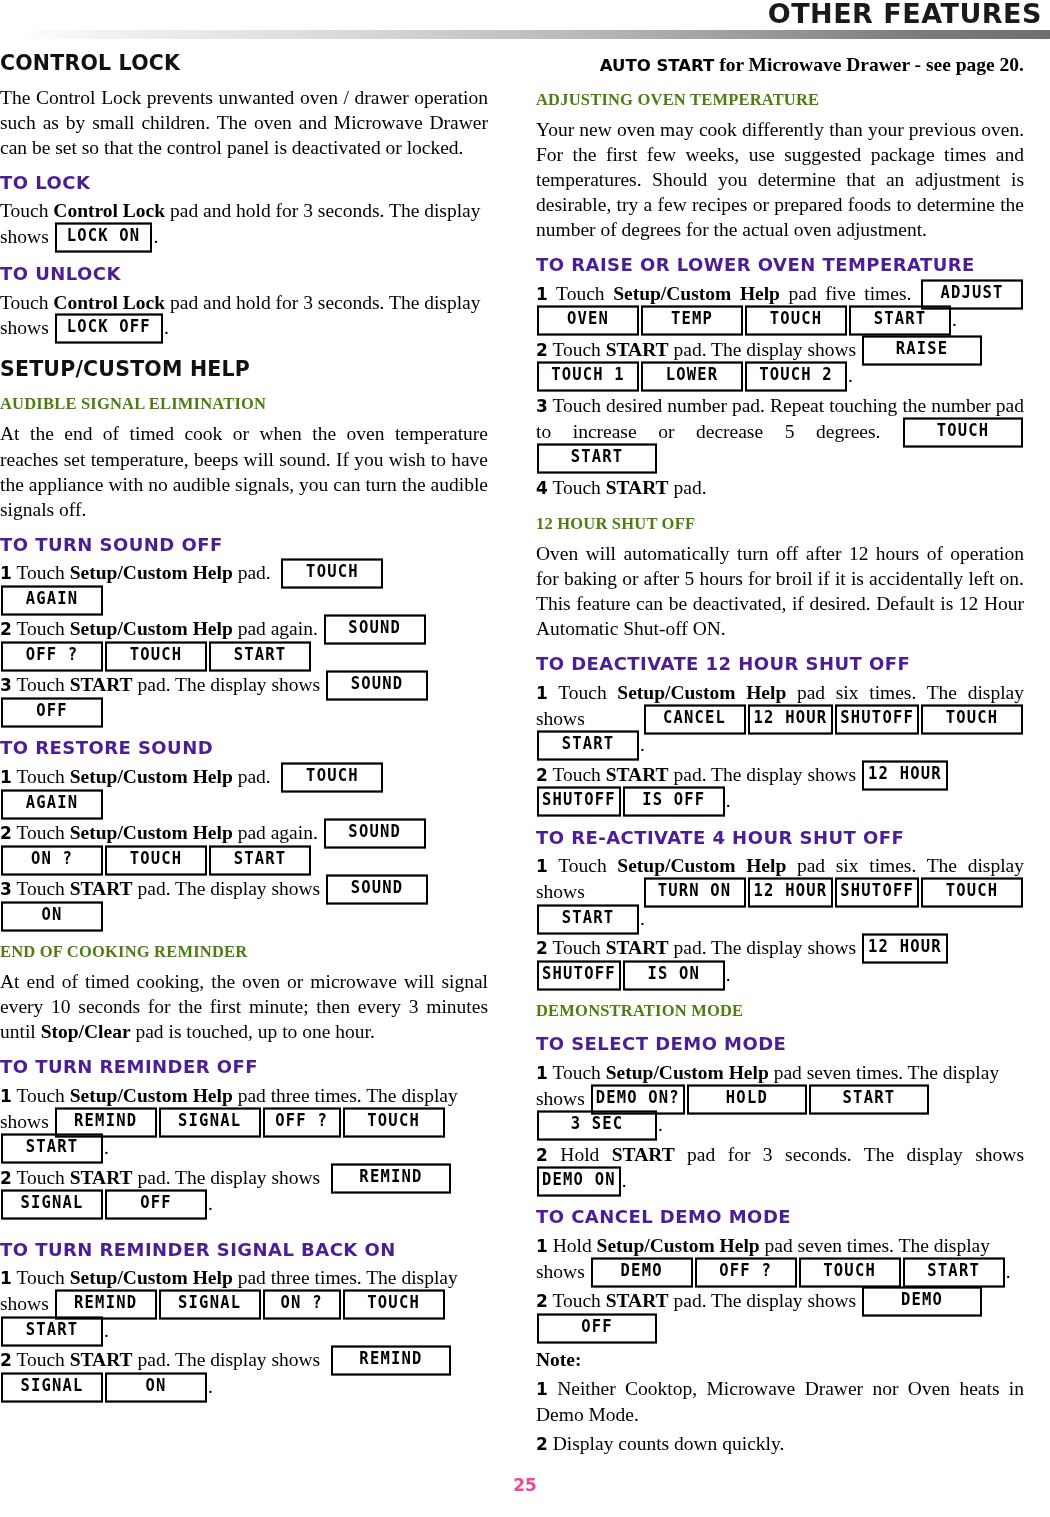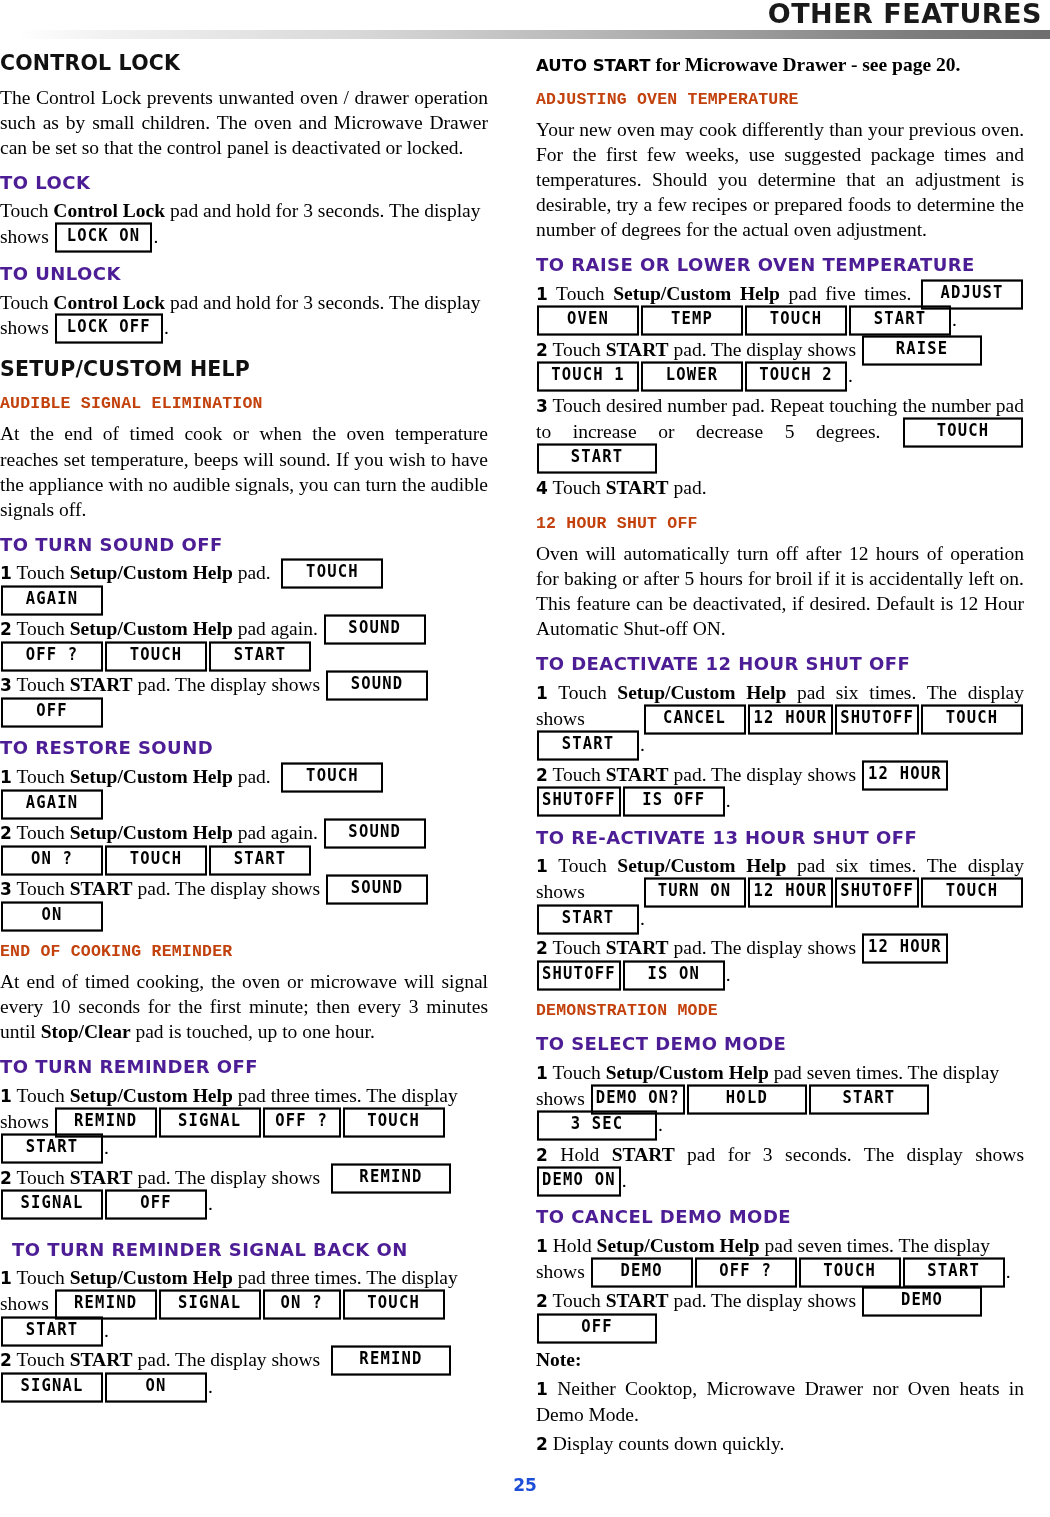--- a/index.html
+++ b/index.html
@@ -59,26 +59,26 @@
   h1.sect {
     font-family: "DejaVu Sans", sans-serif;
     font-weight: bold;
     font-size: 20.5px;
     letter-spacing: 0.2px;
     margin: 0 0 9px 0;
     color: #111;
     line-height: 1.15;
   }
   h2.sub {
-    font-family: Liberation Mono, monospace;
+    font-family: Liberation Serif, serif;
     font-weight: bold;
     font-size: 16.5px;
     letter-spacing: 0.2px;
     margin: 14px 0 7px 0;
-    color: #c2410c;
+    color: #4d7c0f;
     line-height: 1.15;
   }
   h3.min {
     font-family: "DejaVu Sans", sans-serif;
     font-weight: bold;
     font-size: 18px;
     letter-spacing: 0.45px;
     margin: 13px 0 5px 0;
     color: #4c1d95;
     line-height: 1.15;
@@ -132,21 +132,21 @@
 
   
   .page-number {
     position: absolute;
     bottom: 22px;
     left: 0; right: 0;
     text-align: center;
     font-family: "DejaVu Sans", sans-serif;
     font-weight: bold;
     font-size: 17px;
-    color: #1d4ed8;
+    color: #ec4899;
   }
 </style>
 </head>
 <body>
 
 <div class="page-header">
   <div class="header-title">OTHER FEATURES</div>
   <div class="header-rule"></div>
 </div>
 
@@ -186,31 +186,31 @@
 
     <h2 class="sub">END OF COOKING REMINDER</h2>
     <p class="body"><span>At end of timed cooking, the oven or microwave will signal every 10 seconds for the first minute; then every 3 minutes until </span><b>Stop/Clear</b><span> pad is touched, up to one hour.</span></p>
 
     <h3 class="min">TO TURN REMINDER OFF</h3>
 
     <p class="step ragged"><span class="num">1</span> <span>Touch </span><b>Setup/Custom Help</b><span> pad three times. The display shows </span><span class="lcd w-md">REMIND</span><span class="lcd w-md">SIGNAL</span><span class="lcd w-sm">OFF ?</span><span class="lcd w-md">TOUCH</span><span class="lcd w-md">START</span><span>.</span></p>
 
     <p class="step ragged"><span class="num">2</span> <span>Touch </span><b>START</b><span> pad. The display shows </span>&nbsp;<span class="lcd w-lg">REMIND</span><span class="lcd w-md">SIGNAL</span><span class="lcd w-md">OFF</span><span>.</span></p>
 
-    <h3 class="min" style="margin-top:22px;margin-left:12px;">TO TURN REMINDER SIGNAL BACK ON</h3>
+    <h3 class="min" style="margin-top:22px;">TO TURN REMINDER SIGNAL BACK ON</h3>
 
     <p class="step ragged"><span class="num">1</span> <span>Touch </span><b>Setup/Custom Help</b><span> pad three times. The display shows </span><span class="lcd w-md">REMIND</span><span class="lcd w-md">SIGNAL</span><span class="lcd w-sm">ON ?</span><span class="lcd w-md">TOUCH</span><span class="lcd w-md">START</span><span>.</span></p>
 
     <p class="step ragged"><span class="num">2</span> <span>Touch </span><b>START</b><span> pad. The display shows </span>&nbsp;<span class="lcd w-lg">REMIND</span><span class="lcd w-md">SIGNAL</span><span class="lcd w-md">ON</span><span>.</span></p>
 
   </div>
 
   <div class="col">
 
-    <p class="body ragged" style="margin-bottom:4px;"><span style="font-family:'DejaVu Sans',sans-serif;font-weight:bold;font-size:16.5px;">AUTO START</span><b> for Microwave Drawer - see page 20.</b></p>
+    <p class="body ragged" style="margin-bottom:4px;text-align:right;"><span style="font-family:'DejaVu Sans',sans-serif;font-weight:bold;font-size:16.5px;">AUTO START</span><b> for Microwave Drawer - see page 20.</b></p>
 
     <h2 class="sub">ADJUSTING OVEN TEMPERATURE</h2>
     <p class="body">Your new oven may cook differently than your previous oven. For the first few weeks, use suggested package times and temperatures. Should you determine that an adjustment is desirable, try a few recipes or prepared foods to determine the number of degrees for the actual oven adjustment.</p>
 
     <h3 class="min">TO RAISE OR LOWER OVEN TEMPERATURE</h3>
 
     <p class="step"><span class="num">1</span> <span>Touch </span><b>Setup/Custom Help</b><span> pad five times. </span><span class="lcd w-md">ADJUST</span><span class="lcd w-md">OVEN</span><span class="lcd w-md">TEMP</span><span class="lcd w-md">TOUCH</span><span class="lcd w-md">START</span><span>.</span></p>
 
     <p class="step ragged"><span class="num">2</span> <span>Touch </span><b>START</b><span> pad. The display shows </span><span class="lcd w-lg">RAISE</span><span class="lcd w-md">TOUCH 1</span><span class="lcd w-md">LOWER</span><span class="lcd w-md">TOUCH 2</span><span>.</span></p>
 
@@ -220,21 +220,21 @@
 
     <h2 class="sub">12 HOUR SHUT OFF</h2>
     <p class="body">Oven will automatically turn off after 12 hours of operation for baking or after 5 hours for broil if it is accidentally left on. This feature can be deactivated, if desired. Default is 12 Hour Automatic Shut-off ON.</p>
 
     <h3 class="min">TO DEACTIVATE 12 HOUR SHUT OFF</h3>
 
     <p class="step"><span class="num">1</span> <span>Touch </span><b>Setup/Custom Help</b><span> pad six times. The display shows </span><span class="lcd w-md">CANCEL</span><span class="lcd" style="padding-left:4px;padding-right:4px;">12 HOUR</span><span class="lcd" style="padding-left:3px;padding-right:3px;">SHUTOFF</span><span class="lcd w-md">TOUCH</span><span class="lcd w-md">START</span><span>.</span></p>
 
     <p class="step ragged"><span class="num">2</span> <span>Touch </span><b>START</b><span> pad. The display shows </span><span class="lcd" style="padding-left:4px;padding-right:4px;">12 HOUR</span><span class="lcd" style="padding-left:3px;padding-right:3px;">SHUTOFF</span><span class="lcd w-md">IS OFF</span><span>.</span></p>
 
-    <h3 class="min">TO RE-ACTIVATE 13 HOUR SHUT OFF</h3>
+    <h3 class="min">TO RE-ACTIVATE 4 HOUR SHUT OFF</h3>
 
     <p class="step"><span class="num">1</span> <span>Touch </span><b>Setup/Custom Help</b><span> pad six times. The display shows </span><span class="lcd w-md">TURN ON</span><span class="lcd" style="padding-left:4px;padding-right:4px;">12 HOUR</span><span class="lcd" style="padding-left:3px;padding-right:3px;">SHUTOFF</span><span class="lcd w-md">TOUCH</span><span class="lcd w-md">START</span><span>.</span></p>
 
     <p class="step ragged"><span class="num">2</span> <span>Touch </span><b>START</b><span> pad. The display shows </span><span class="lcd" style="padding-left:4px;padding-right:4px;">12 HOUR</span><span class="lcd" style="padding-left:3px;padding-right:3px;">SHUTOFF</span><span class="lcd w-md">IS ON</span><span>.</span></p>
 
     <h2 class="sub">DEMONSTRATION MODE</h2>
 
     <h3 class="min tight-top">TO SELECT DEMO MODE</h3>
 
     <p class="step ragged"><span class="num">1</span> <span>Touch </span><b>Setup/Custom Help</b><span> pad seven times. The display shows </span><span class="lcd" style="padding-left:3px;padding-right:3px;">DEMO ON?</span><span class="lcd w-lg">HOLD</span><span class="lcd w-lg">START</span><span class="lcd w-lg">3 SEC</span><span>.</span></p>

